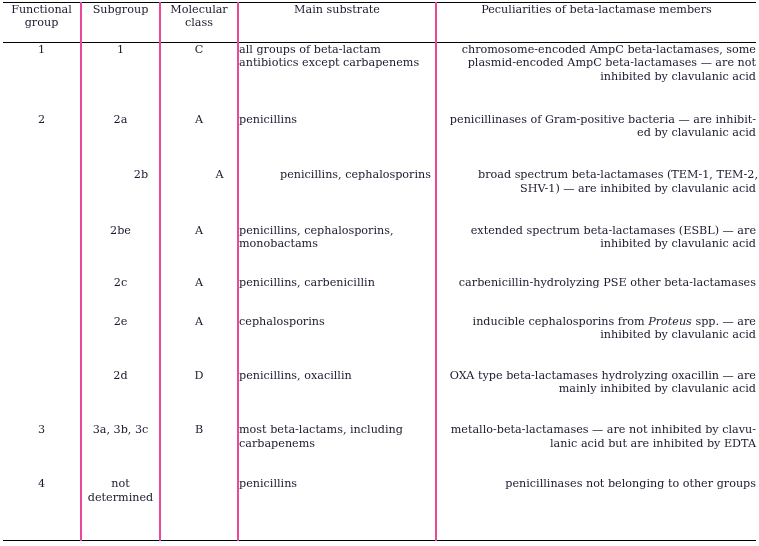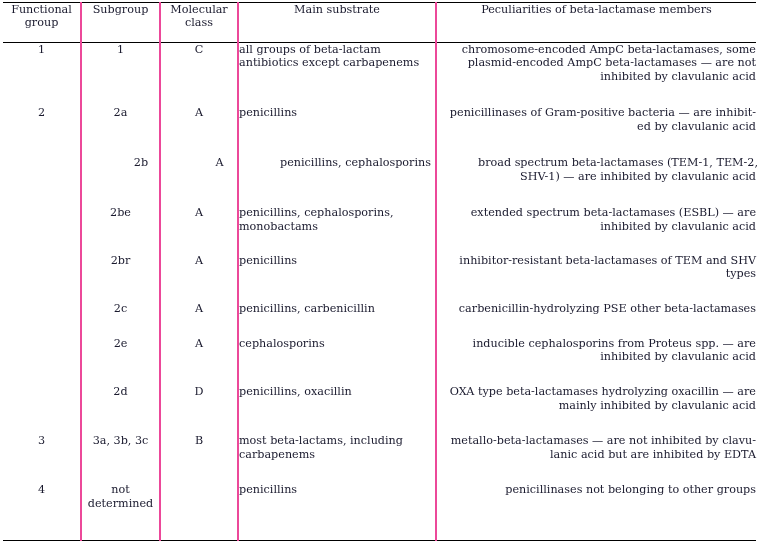--- a/index.html
+++ b/index.html
@@ -74,21 +74,21 @@
   }
   td.cell-left {
     text-align: left;
     padding: 6px 6px 6px 7px;
   }
   td.cell-pec {
     text-align: right;
     padding: 6px 5px 6px 8px;
   }
 
-  .ital { }
+  .ital { font-style: italic; }
 
   
   .ln { display: block; white-space: pre; }
 
   tr.r-1  td { height: 58px; }
   tr.r-2a td { height: 46px; }
   tr.r-2b td { height: 46px; padding-left: 41px; }
   tr.r-2be td { height: 44px; }
   tr.r-2br td { height: 44px; }
   tr.r-2c td { height: 32px; }
@@ -206,38 +206,20 @@
         <td class="cell-left">
           <span class="ln">penicillins, cephalosporins,</span>
           <span class="ln">monobactams</span>
         </td>
         <td class="cell-pec">
           <span class="ln">extended spectrum beta-lactamases (ESBL) — are</span>
           <span class="ln">inhibited by clavulanic acid</span>
         </td>
       </tr>
 
-      <tr class="r-2br">
-        <td class="cell-center">
-          <span class="ln"></span>
-        </td>
-        <td class="cell-center">
-          <span class="ln">2br</span>
-        </td>
-        <td class="cell-center">
-          <span class="ln">A</span>
-        </td>
-        <td class="cell-left">
-          <span class="ln">penicillins</span>
-        </td>
-        <td class="cell-pec">
-          <span class="ln">inhibitor-resistant beta-lactamases of TEM and SHV</span>
-          <span class="ln">types</span>
-        </td>
-      </tr>
 
       <tr class="r-2c">
         <td class="cell-center">
           <span class="ln"></span>
         </td>
         <td class="cell-center">
           <span class="ln">2c</span>
         </td>
         <td class="cell-center">
           <span class="ln">A</span>

